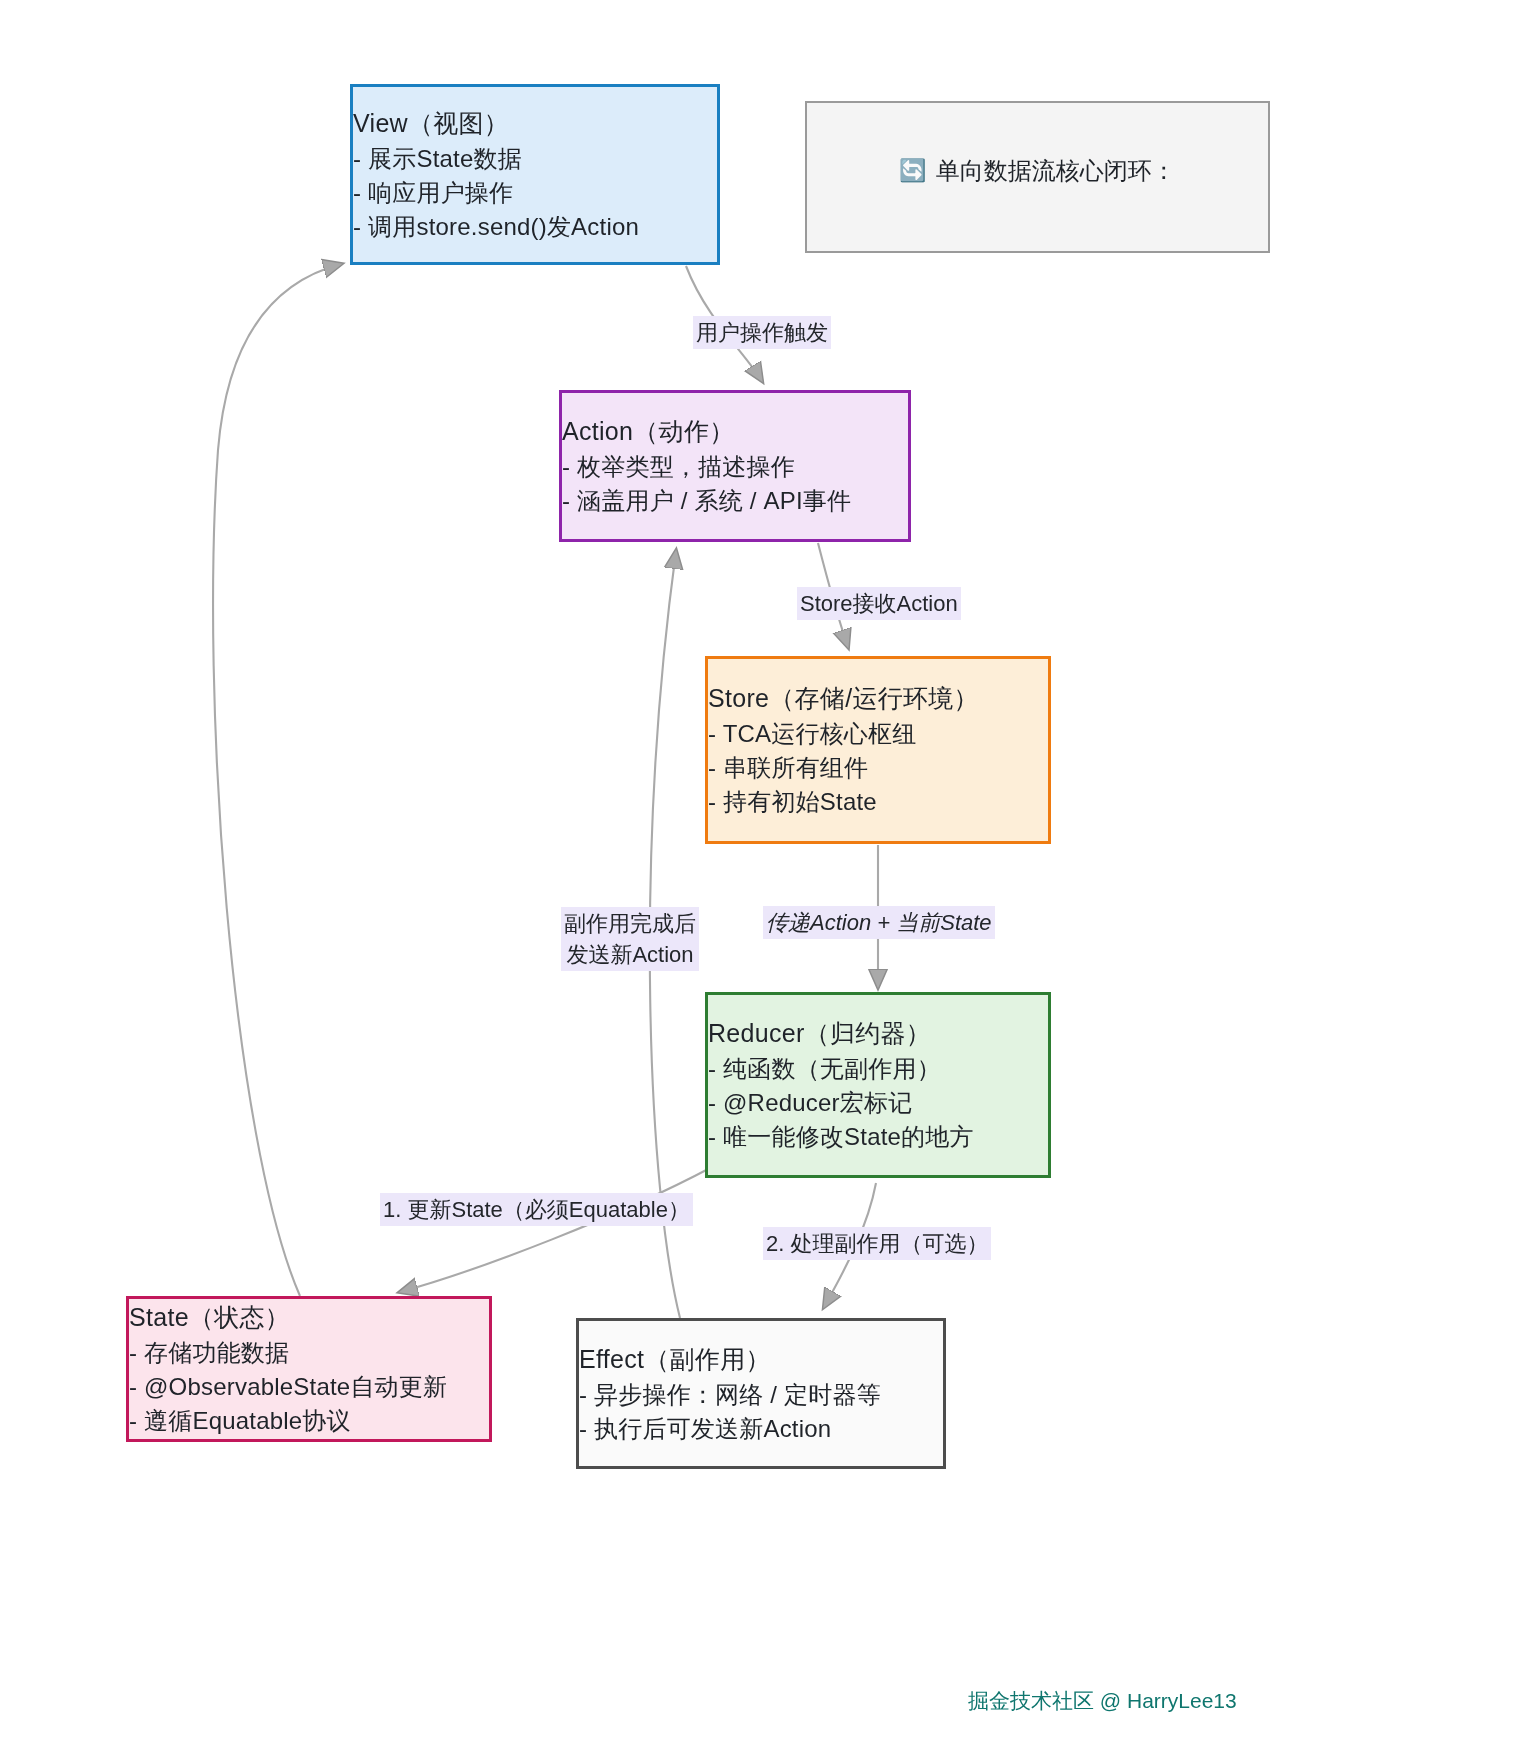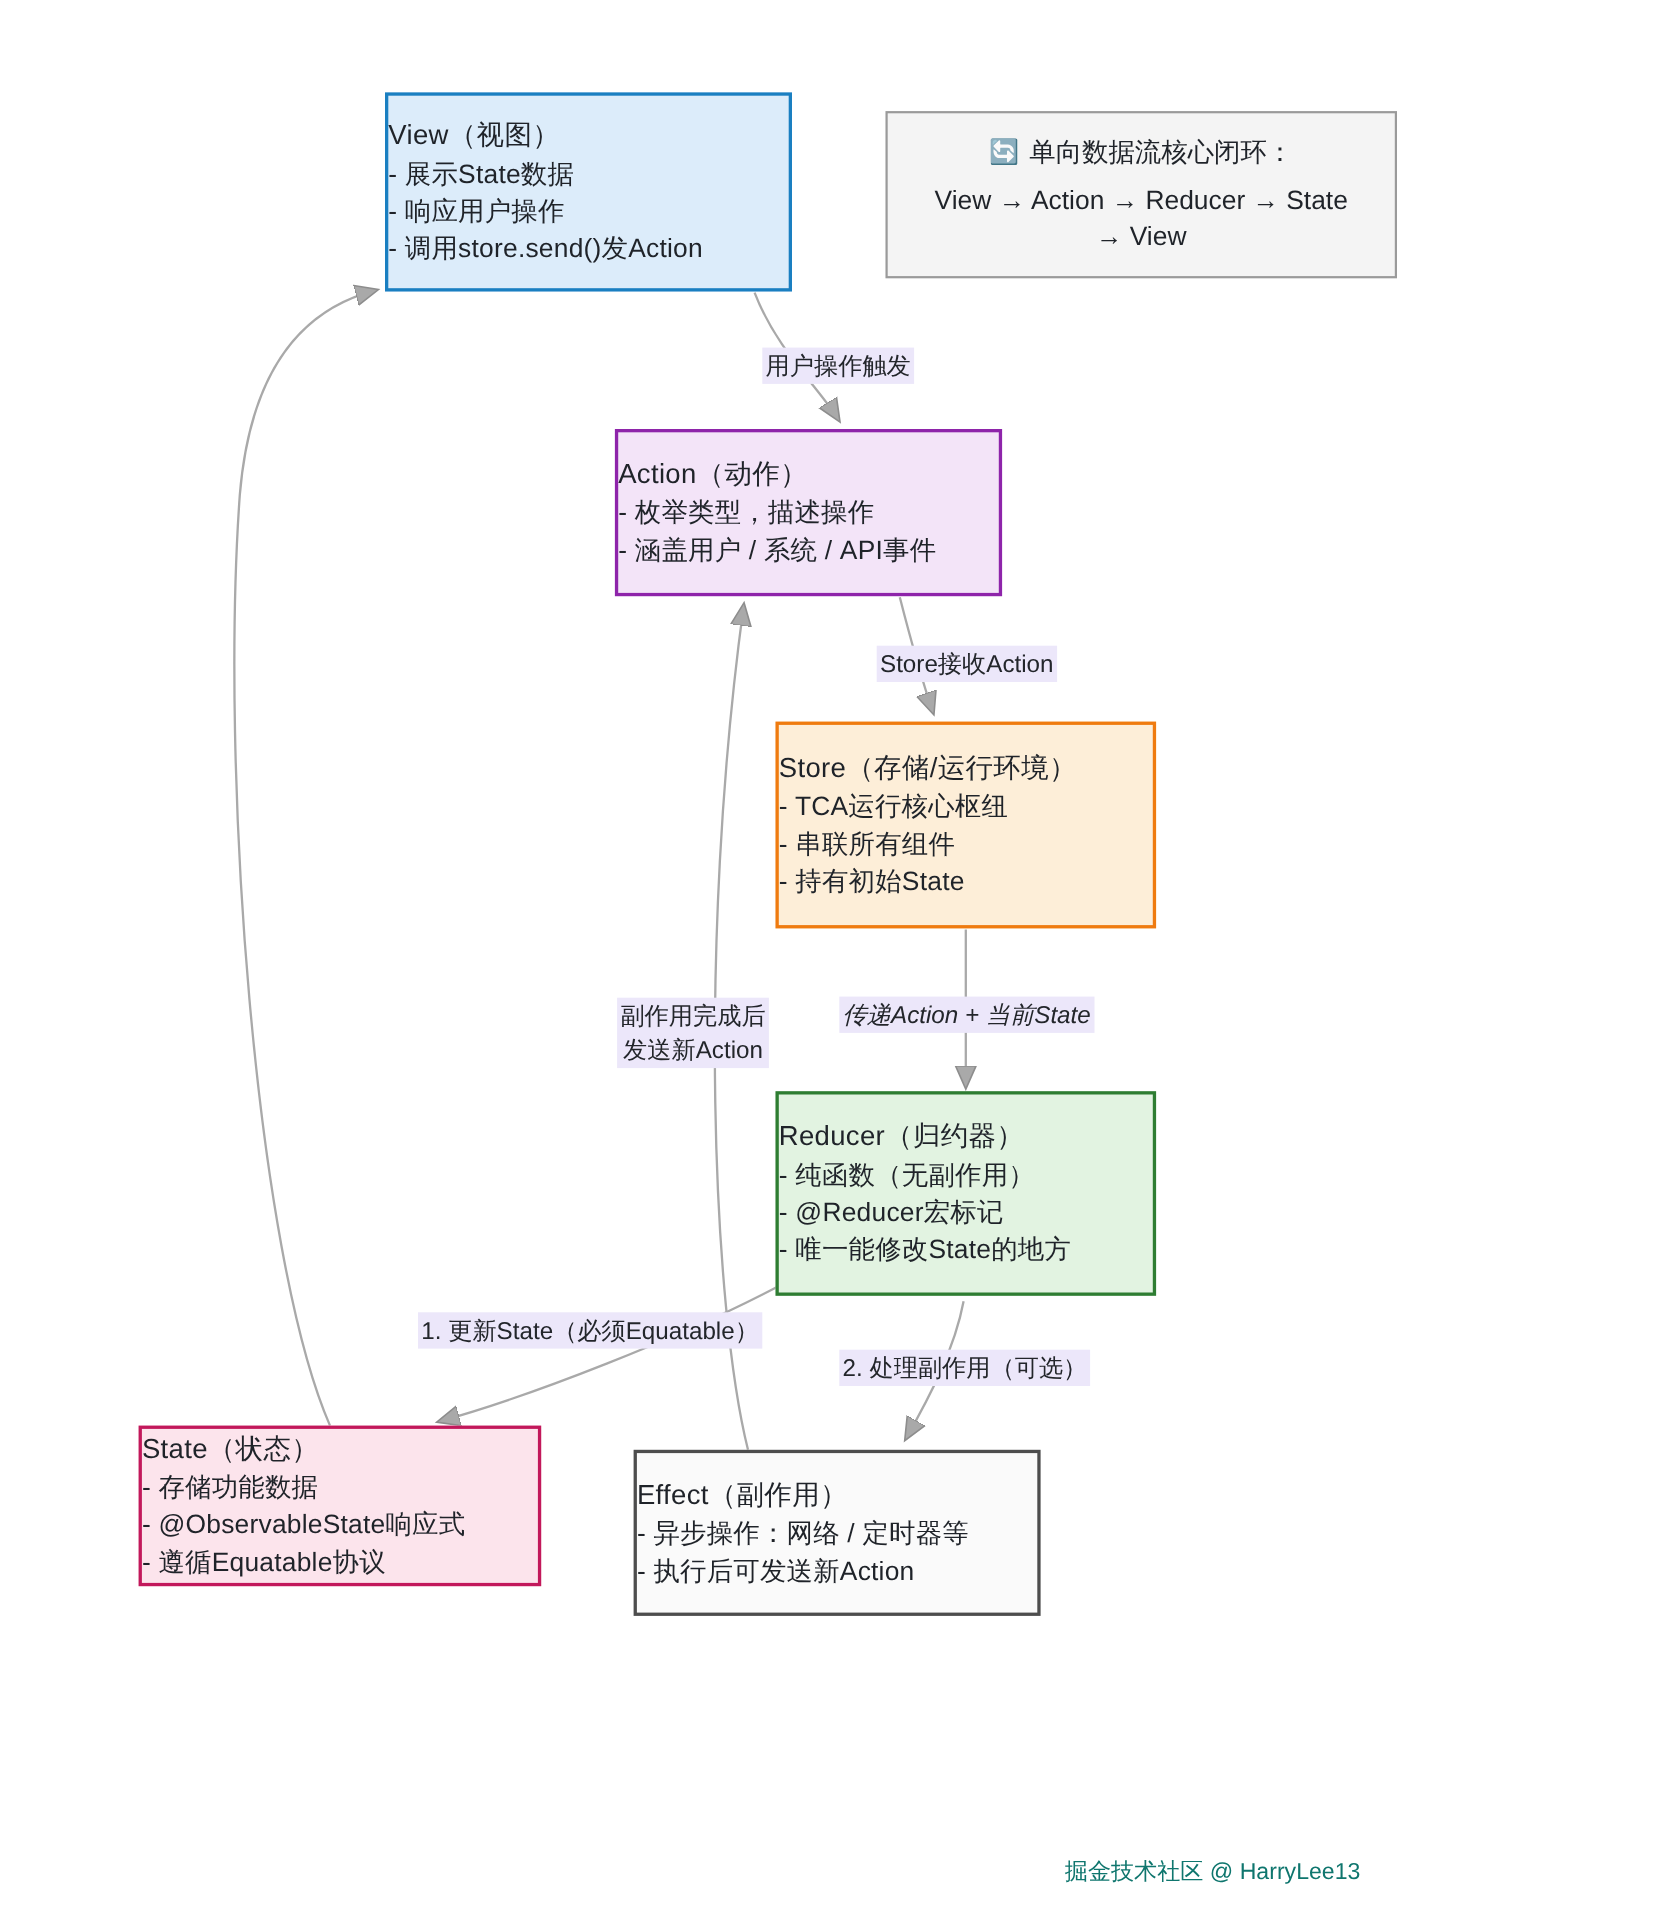--- a/index.html
+++ b/index.html
@@ -181,39 +181,35 @@
   <div class="node" id="node-reducer">
     <div class="title">Reducer（归约器）</div>
     <div class="line">- 纯函数（无副作用）</div>
     <div class="line">- @Reducer宏标记</div>
     <div class="line">- 唯一能修改State的地方</div>
   </div>
 
   <div class="node" id="node-state">
     <div class="title">State（状态）</div>
     <div class="line">- 存储功能数据</div>
-    <div class="line">- @ObservableState响应式</div>
+    <div class="line">- @ObservableState自动更新</div>
     <div class="line">- 遵循Equatable协议</div>
   </div>
 
   <div class="node" id="node-effect">
     <div class="title">Effect（副作用）</div>
     <div class="line">- 异步操作：网络 / 定时器等</div>
     <div class="line">- 执行后可发送新Action</div>
   </div>
 
   <div id="legend">
     <div class="legend-head">
       <span class="legend-icon">🔄</span>
       <span>单向数据流核心闭环：</span>
     </div>
-    <div class="legend-flow">
-      <div>View → Action → Reducer → State</div>
-      <div>→ View</div>
-    </div>
   </div>
 
   <div class="edge-label" id="lbl-trigger">用户操作触发</div>
 
   <div class="edge-label" id="lbl-store-recv">Store接收Action</div>
 
 
   <div class="edge-label" id="lbl-sideeffect">
     <div>副作用完成后</div>
     <div>发送新Action</div>

